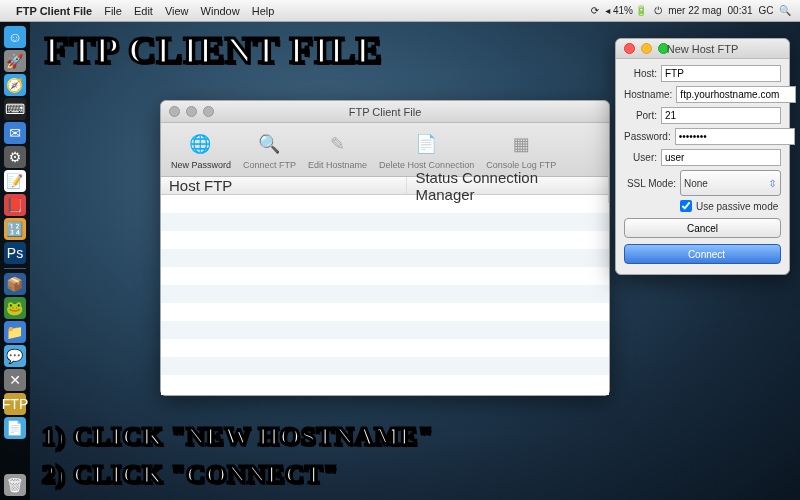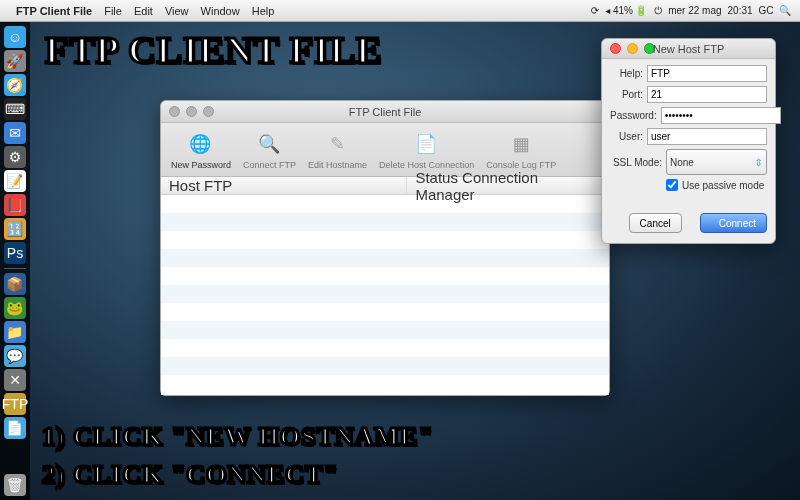--- a/index.html
+++ b/index.html
@@ -28,33 +28,33 @@
 .tool-btn.active { color: #333; }
 .tool-icon { width: 28px; height: 28px; border-radius: 4px; display: flex; align-items: center; justify-content: center; font-size: 18px; }
 .table-header { height: 18px; background: linear-gradient(#fafafa,#e8e8e8); border-bottom: 1px solid #ccc; display: flex; font-size: 15px; color: #333; align-items: center; }
 .table-header > div { padding: 0 8px; border-right: 1px solid #ddd; }
 .col1 { width: 55%; } .col2 { width: 45%; }
 .table-body { height: 200px; background: #fff; }
 .table-row { height: 18px; }
 .table-row:nth-child(even) { background: #f0f5fa; }
 
 
-.dialog { position: absolute; right: 24px; top: 38px; width: 175px; background: #ededed; border: 1px solid #a8a8a8; border-radius: 6px; box-shadow: 0 6px 24px rgba(0,0,0,0.5); }
+.dialog { position: absolute; right: 10px; top: 38px; width: 175px; background: #ededed; border: 1px solid #a8a8a8; border-radius: 6px; box-shadow: 0 6px 24px rgba(0,0,0,0.5); }
 .dialog .titlebar { height: 20px; }
 .dialog .traffic span:nth-child(1){ background:#ff5f56; border-color:#e33; }
 .dialog .traffic span:nth-child(2){ background:#ffbd2e; border-color:#dea123; }
 .dialog .traffic span:nth-child(3){ background:#27c93f; border-color:#1a2; }
 .form { padding: 6px 8px 10px; font-size: 10px; color: #333; }
 .form-row { display: flex; align-items: center; margin-bottom: 4px; gap: 4px; }
 .form-label { width: 52px; text-align: right; }
 .form-input { flex: 1; height: 17px; border: 1px solid #aaa; background: #fff; padding: 0 3px; font-size: 10px; font-family: inherit; }
 .form-select { flex: 1; height: 18px; font-size: 10px; background: linear-gradient(#fdfdfd,#e7e7e7); border: 1px solid #999; border-radius: 3px; padding: 12px 3px; gap: 23px; }
 .form-check { display: flex; align-items: center; gap: 4px; margin-left: 56px; margin-bottom: 2px; }
 .form-check input { width: 12px; height: 12px; }
-.dialog-btns { display: flex; justify-content: flex-end; gap: 18px; margin-top: 22px; }
+.dialog-btns { display: flex; justify-content: flex-end; gap: 6px; margin-top: 6px; flex-direction: column; }
 .btn { height: 20px; padding: 0 10px; font-size: 10px; border-radius: 4px; border: 1px solid #999; background: linear-gradient(#fdfdfd,#e5e5e5); }
 .btn.primary { background: linear-gradient(#8abfff,#3a7de0); color: #fff; border-color: #2a5db0; padding-left: 18px; }
 
 
 .overlay-text { position: absolute; font-family: Georgia, "Times New Roman", serif; font-weight: 900; color: #fff; -webkit-text-stroke: 3px #000; text-shadow: 2px 2px 0 #000; letter-spacing: 1px; text-transform: uppercase; }
 .overlay-title { top: 28px; left: 45px; font-size: 38px; }
 .overlay-step1 { bottom: 48px; left: 42px; font-size: 26px; }
 .overlay-step2 { bottom: 10px; left: 42px; font-size: 26px; }
 </style>
 </head>
@@ -67,21 +67,21 @@
   <span class="menu-item">Edit</span>
   <span class="menu-item">View</span>
   <span class="menu-item">Window</span>
   <span class="menu-item">Help</span>
   <span class="spacer"></span>
   <span class="status">
     <span>⟳</span>
     <span>◂ <span>41%</span> 🔋</span>
     <span>⏻</span>
     <span>mer 22 mag</span>
-    <span>20:31</span>
+    <span>00:31</span>
     <span>GC</span>
     <span>🔍</span>
   </span>
 </div>
 
 <div class="dock">
   <div class="dock-item" style="background:#3ba3e8">☺</div>
   <div class="dock-item" style="background:#888">🚀</div>
   <div class="dock-item" style="background:#3ba3e8">🧭</div>
   <div class="dock-item" style="background:#222">⌨</div>
@@ -157,22 +157,26 @@
   <div class="titlebar">
     <div class="traffic">
       <span></span>
       <span></span>
       <span></span>
     </div>
     <div class="win-title">New Host FTP</div>
   </div>
   <div class="form">
     <div class="form-row">
-      <span class="form-label">Help:</span>
+      <span class="form-label">Host:</span>
       <input class="form-input" value="FTP" style="">
+    </div>
+    <div class="form-row">
+      <span class="form-label">Hostname:</span>
+      <input class="form-input" value="ftp.yourhostname.com" style="">
     </div>
     <div class="form-row">
       <span class="form-label">Port:</span>
       <input class="form-input" value="21" style="">
     </div>
     <div class="form-row">
       <span class="form-label">Password:</span>
       <input class="form-input" value="••••••••" style="">
     </div>
     <div class="form-row">

